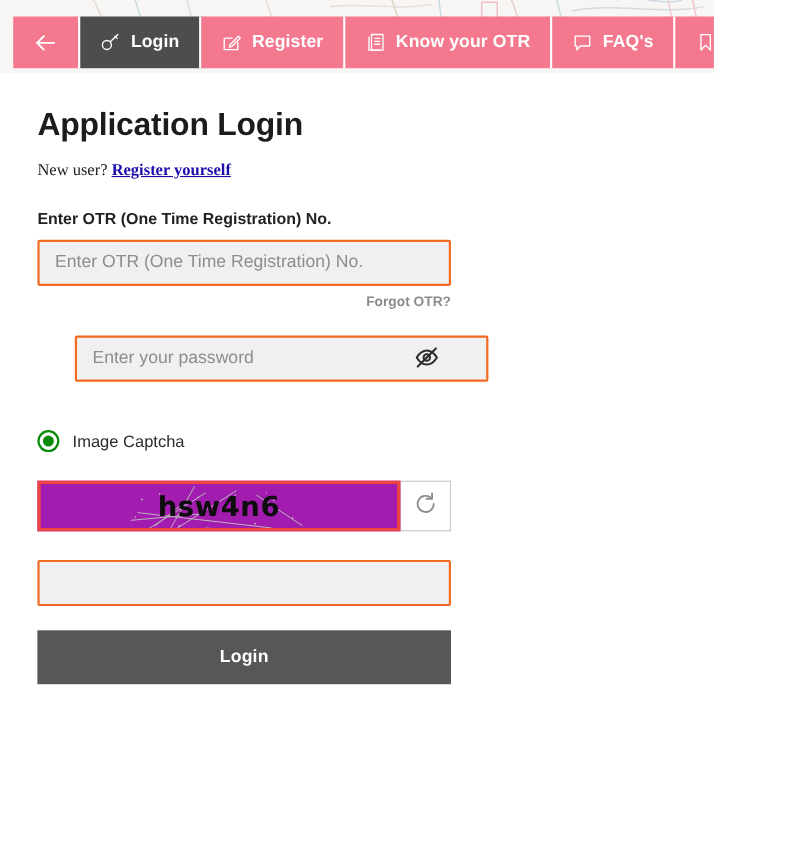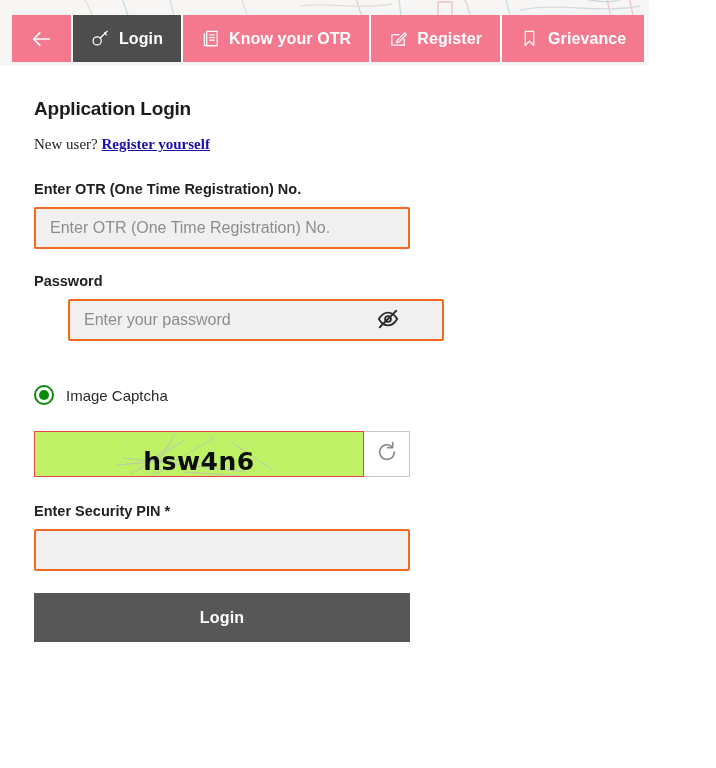--- a/index.html
+++ b/index.html
@@ -69,21 +69,21 @@
 
   
   .content {
     position: absolute;
     left: 0; top: 66px;
     width: 716px;
     padding: 32px 34px 0 34px;
   }
 
   .page-title {
-    font-size: 19px;
+    font-size: 29px;
     font-weight: 700;
     color: #1c1c1c;
     letter-spacing: -.2px;
     margin-bottom: 16px;
   }
 
   .newuser {
     font-size: 15px;
     color: #222;
     margin-bottom: 28px;
@@ -184,26 +184,26 @@
   
   .captcha-row {
     display: flex;
     align-items: stretch;
     width: 376px;
     height: 46px;
     margin-bottom: 26px;
   }
   .captcha-img {
     flex: 1;
-    border: 1px solid #ef4444;
-    background: #bef264;
+    border: 3px solid #ef4444;
+    background: #a21caf;
     position: relative;
     overflow: hidden;
     display: flex;
-    align-items: flex-end;
+    align-items: center;
     justify-content: center;
   }
   .captcha-img svg { position: absolute; left: 0; top: 0; }
   .captcha-text {
     position: relative;
     font-family: "DejaVu Sans", sans-serif;
     font-size: 25px;
     font-weight: 700;
     color: #0d0d0d;
     letter-spacing: .5px;
@@ -283,41 +283,49 @@
           <line x1="9.7" y1="9.4" x2="17" y2="2.4"></line>
           <line x1="14.2" y1="4.2" x2="16.4" y2="6.2"></line>
         </svg>
       </span>
       <span>Login</span>
     </div>
 
     <div class="nav-tab">
       <span class="tico">
         <svg width="19" height="19" viewBox="0 0 20 20" fill="none" stroke="#ffffff" stroke-width="1.3" stroke-linejoin="round">
+          <path d="M3 6 L3 17 L16 17 L16 10"></path>
+          <path d="M3 6 L11 6"></path>
+          <path d="M8.5 12.2 L16.6 4.1 L18.3 5.8 L10.2 13.9 L7.9 14.5 Z"></path>
+        </svg>
+      </span>
+      <span>Register</span>
+    </div>
+
+    <div class="nav-tab">
+      <span class="tico">
+        <svg width="19" height="19" viewBox="0 0 20 20" fill="none" stroke="#ffffff" stroke-width="1.3" stroke-linejoin="round">
           <rect x="6" y="2.5" width="11" height="15"></rect>
           <path d="M3.6 4.6 L3.6 17.5 L14.6 17.5"></path>
           <line x1="8.6" y1="6.2" x2="14.4" y2="6.2"></line>
           <line x1="8.6" y1="9" x2="14.4" y2="9"></line>
           <line x1="8.6" y1="11.8" x2="14.4" y2="11.8"></line>
         </svg>
       </span>
       <span>Know your OTR</span>
     </div>
 
     <div class="nav-tab">
       <span class="tico">
         <svg width="19" height="19" viewBox="0 0 20 20" fill="none" stroke="#ffffff" stroke-width="1.3" stroke-linejoin="round">
-          <path d="M3 6 L3 17 L16 17 L16 10"></path>
-          <path d="M3 6 L11 6"></path>
-          <path d="M8.5 12.2 L16.6 4.1 L18.3 5.8 L10.2 13.9 L7.9 14.5 Z"></path>
-        </svg>
-      </span>
-      <span>Register</span>
-    </div>
-
+          <path d="M3 4 L17 4 L17 13.5 L8 13.5 L4.6 17 L4.6 13.5 L3 13.5 Z"></path>
+        </svg>
+      </span>
+      <span>FAQ's</span>
+    </div>
 
     <div class="nav-tab">
       <span class="tico">
         <svg width="19" height="19" viewBox="0 0 20 20" fill="none" stroke="#ffffff" stroke-width="1.3" stroke-linejoin="round">
           <path d="M5.5 2.6 L14.5 2.6 L14.5 17.4 L10 12.8 L5.5 17.4 Z"></path>
         </svg>
       </span>
       <span>Grievance</span>
     </div>
 
@@ -330,25 +338,25 @@
     <div class="newuser">
       <span>New user?</span>
       <a>Register yourself</a>
     </div>
 
     
     <div class="field-label">Enter OTR (One Time Registration) No.</div>
     <div class="input-wrap">
       <input class="txt-input" type="text" placeholder="Enter OTR (One Time Registration) No." style="">
     </div>
+    <div class="helper-link">Forgot OTR?</div>
 
     <div class="spacer-24"></div>
 
     
-    <div class="field-label">Password</div>
     <div class="input-wrap">
       <input class="txt-input with-icon" type="text" placeholder="Enter your password" style="">
       <button class="eye-btn">
         <span>
           <svg width="22" height="22" viewBox="0 0 24 24" fill="none" stroke="#2c2c2c" stroke-width="2" stroke-linecap="round" stroke-linejoin="round">
             <path d="M2 12 C5 7, 9 5, 12 5 C15 5, 19 7, 22 12 C19 17, 15 19, 12 19 C9 19, 5 17, 2 12 Z"></path>
             <circle cx="12" cy="12" r="3.2"></circle>
             <line x1="3" y1="21" x2="21" y2="3"></line>
           </svg>
         </span>
@@ -400,21 +408,20 @@
         <span>
           <svg width="22" height="22" viewBox="0 0 24 24" fill="none" stroke="#8c8c8c" stroke-width="1.8" stroke-linecap="round" stroke-linejoin="round">
             <path d="M20 12 A8 8 0 1 1 17.3 6.1"></path>
             <polyline points="18.3,1.6 18.3,7.2 12.7,7.2"></polyline>
           </svg>
         </span>
       </div>
     </div>
 
     
-    <div class="field-label">Enter Security PIN *</div>
     <div class="input-wrap">
       <input class="txt-input" type="text" placeholder="" style="">
     </div>
 
     
     <button class="login-btn">Login</button>
 
   </div>
 </div>
 

